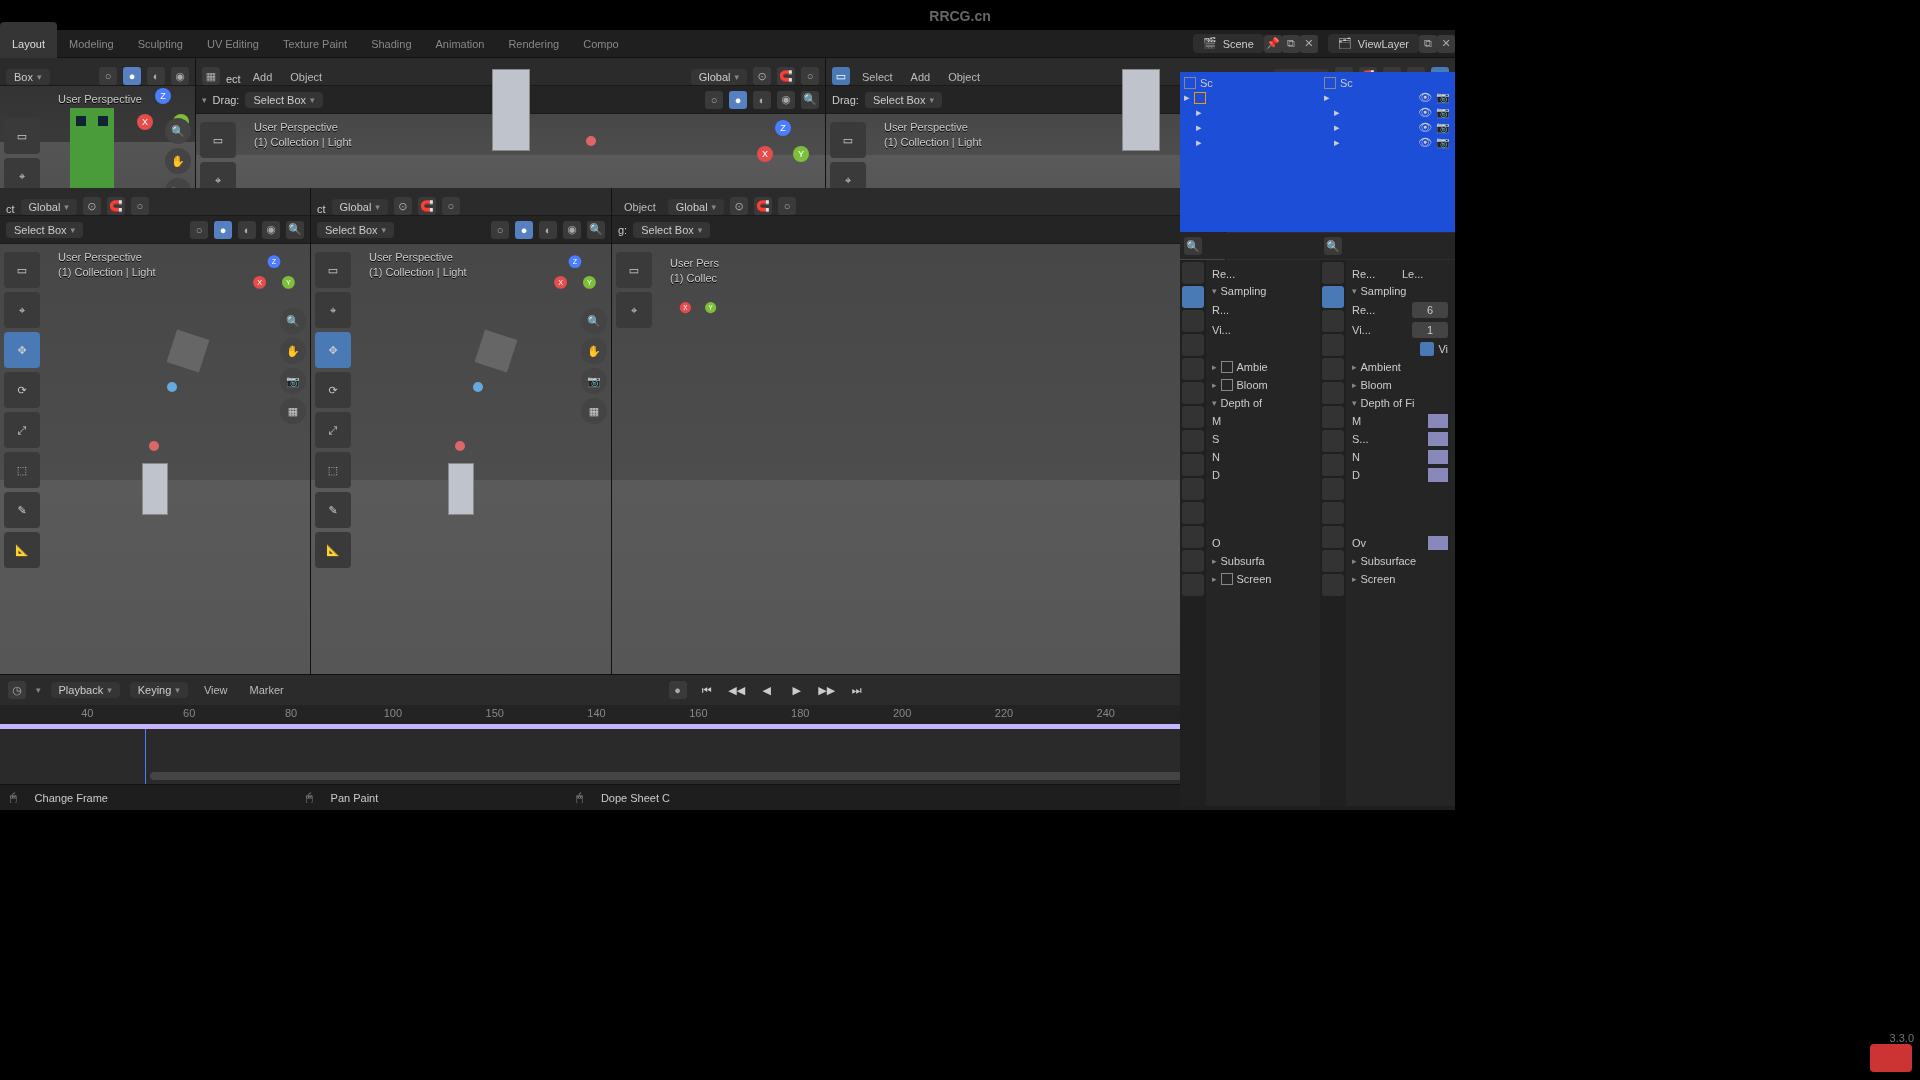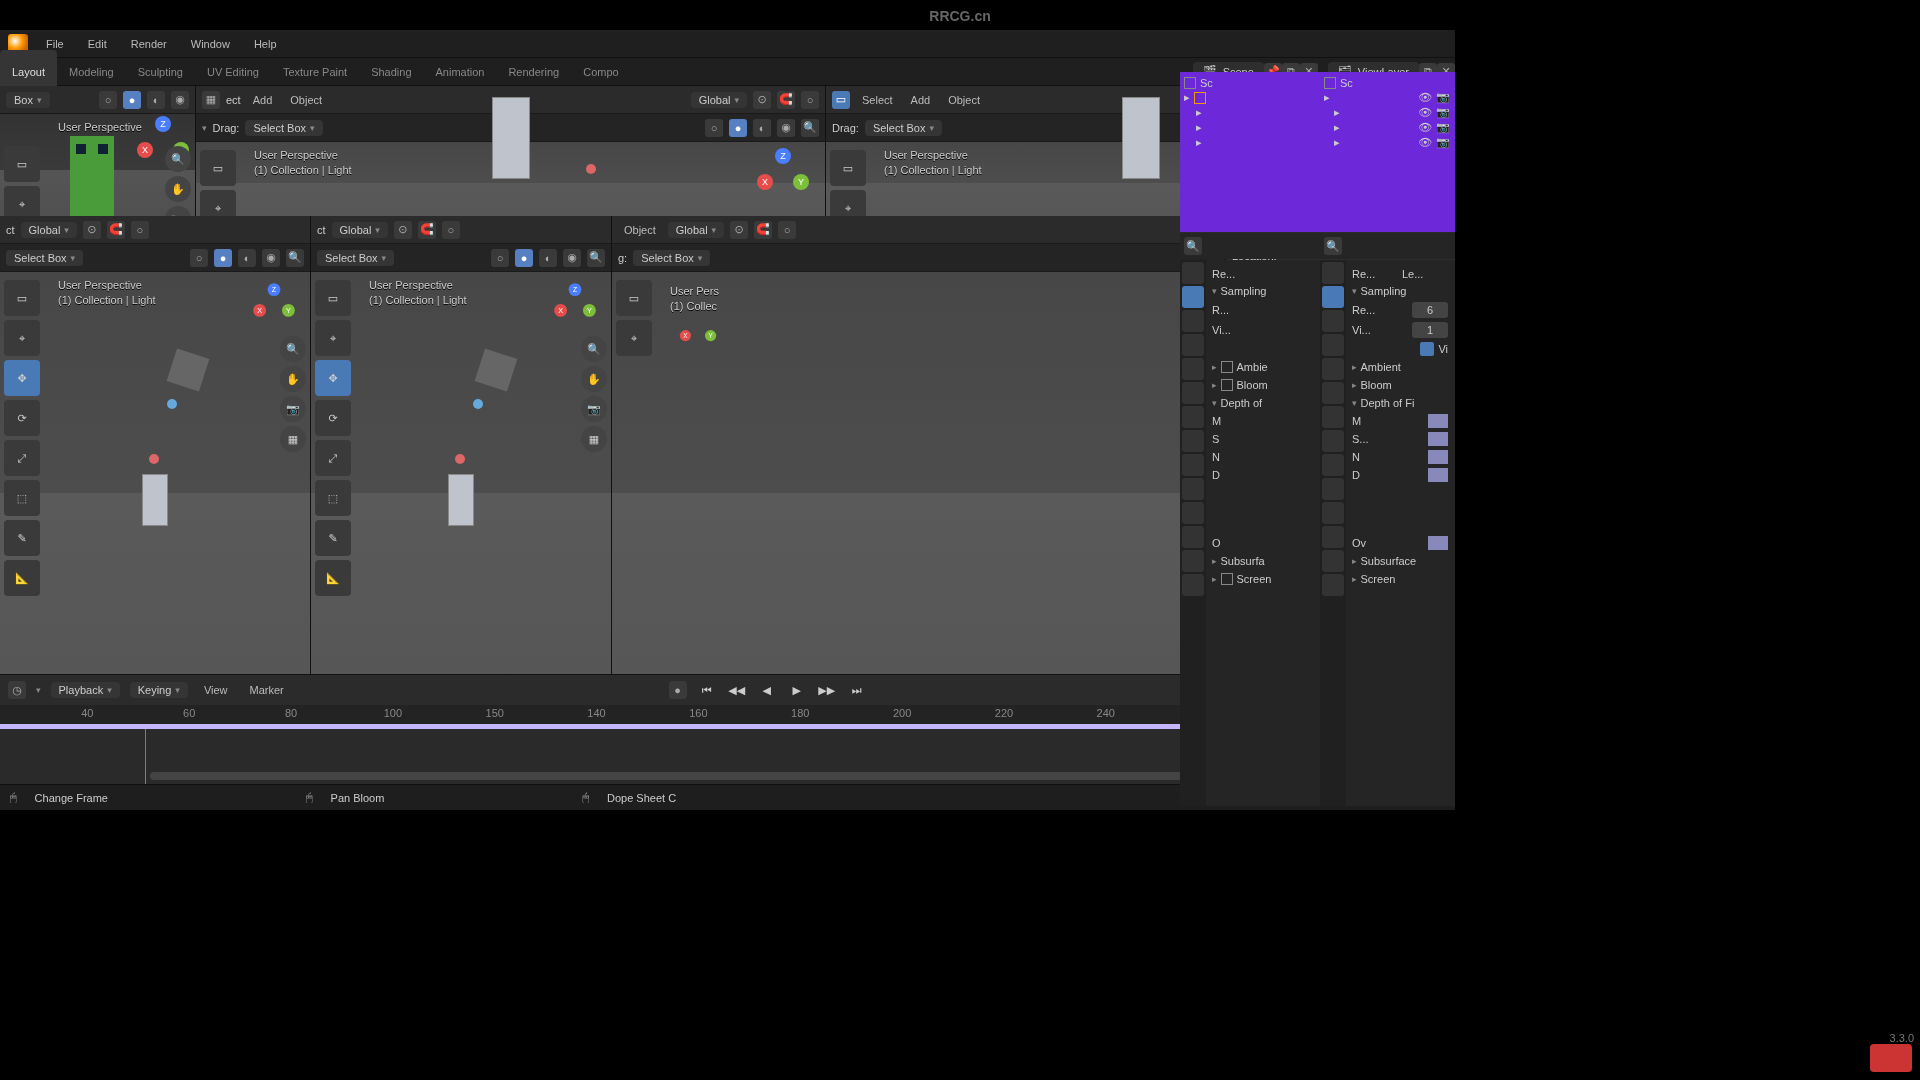--- a/index.html
+++ b/index.html
@@ -15,21 +15,21 @@
 .wtab{padding:16px 12px;color:#888;cursor:pointer}
 .wtab.active{background:#353535;color:#ddd;border-radius:4px 4px 0 0}
 .tfield{background:#2e2e2e;padding:3px 10px;border-radius:4px;display:flex;gap:6px;align-items:center}
 
 .edwrap{flex:1;display:flex;flex-direction:column}
 .edrow{display:flex;flex:1;gap:1px;background:#111}
 .edrow.row1{flex:0 0 130px}
 .edrow.row2{flex:1}
 .vp{background:#3a3a3a;position:relative;overflow:hidden;flex:1}
 
-.vphdr{height:28px;background:#2b2b2b;display:flex;align-items:center;padding:0 6px;gap:6px;border-bottom:1px solid #1a1a1a}
+.vphdr{height:28px;background:#2b2b2b;display:flex;align-items:flex-end;padding:0 6px;gap:6px;border-bottom:1px solid #1a1a1a}
 .vphdr2{height:28px;background:#242424;display:flex;align-items:center;padding:0 6px;gap:6px;border-bottom:1px solid #1a1a1a}
 .pill{background:#353535;padding:2px 8px;border-radius:4px;display:flex;align-items:center;gap:4px}
 .chev{font-size:9px;color:#888}
 .ticon{width:18px;height:18px;background:#3a3a3a;border-radius:3px;display:inline-flex;align-items:center;justify-content:center;font-size:11px;color:#aaa}
 .ticon.blue{background:#4a7ab5;color:#fff}
 .ticon.on{background:#5680c2;color:#fff}
 
 .vpov{position:absolute;left:58px;top:34px;text-shadow:0 1px 0 #000;line-height:1.4}
 
 .gizmo{position:absolute;width:52px;height:52px}
@@ -63,21 +63,21 @@
 .tlfield{background:#383838;padding:2px 10px;border-radius:3px}
 .tlticks{height:24px;position:relative;border-bottom:5px solid #c4b5fd}
 .tick{position:absolute;top:2px;color:#888;transform:translateX(-50%)}
 .tlbody{flex:1;background:#2a2a2a;position:relative}
 .tlplay{position:absolute;top:0;bottom:0;width:1px;background:#4a7dff;left:145px}
 .tlscroll{position:absolute;left:150px;right:30px;bottom:4px;height:8px;background:#444;border-radius:5px}
 
 .status{height:26px;background:#1e1e1e;display:flex;align-items:center;gap:18px;padding:0 10px;border-top:1px solid #111;color:#999}
 
 .rtshell{position:absolute;left:1180px;top:72px;width:275px;height:734px;display:flex;flex-direction:column;gap:1px}
-.oln{background:#6d28d9;flex:0 0 160px;padding:4px;overflow:hidden}
+.oln{background:#1d4ed8;flex:0 0 160px;padding:4px;overflow:hidden}
 .olnrow{display:flex;align-items:center;gap:4px;padding:1px 0}
 .olnrow .sq{width:12px;height:12px;border:1px solid #888}
 .olnrow .eye{font-size:11px}
 .props{background:#252525;flex:1;display:flex}
 .ptabs{width:26px;background:#202020;display:flex;flex-direction:column;gap:2px;padding:2px}
 .ptab{width:22px;height:22px;background:#333;border-radius:3px}
 .ptab.on{background:#4a7ab5}
 .pbody{flex:1;padding:6px;overflow:hidden}
 .psecthdr{display:flex;gap:4px;align-items:center;padding:3px 0;color:#ccc}
 .prow{display:flex;align-items:center;gap:4px;padding:2px 0}
@@ -91,29 +91,20 @@
 .ver{position:absolute;right:6px;bottom:36px;color:#777}
 .udemy{position:absolute;right:8px;bottom:8px;width:42px;height:28px;background:#c33;border-radius:4px}
 </style>
 </head>
 <body>
 
 <div class="topwm">RRCG.cn</div>
 
 <div class="shell">
 
-  <div class="menubar">
-    <div class="logo"></div>
-    <span class="mitem">File</span>
-    <span class="mitem">Edit</span>
-    <span class="mitem">Render</span>
-    <span class="mitem">Window</span>
-    <span class="mitem">Help</span>
-    <div style="flex:1"></div>
-  </div>
 
   <div class="wtabs">
     <span class="wtab active">Layout</span>
     <span class="wtab">Modeling</span>
     <span class="wtab">Sculpting</span>
     <span class="wtab">UV Editing</span>
     <span class="wtab">Texture Paint</span>
     <span class="wtab">Shading</span>
     <span class="wtab">Animation</span>
     <span class="wtab">Rendering</span>
@@ -531,21 +522,21 @@
     <div class="tlbody">
       <div class="tlplay"></div>
       <div class="tlscroll"></div>
     </div>
   </div>
 
   <div class="status">
     <span>🖱</span>
     <span>Change Frame</span>
     <span style="margin-left:180px">🖱</span>
-    <span>Pan Bloom</span>
+    <span>Pan Paint</span>
     <span style="margin-left:180px">🖱</span>
     <span>Dope Sheet C</span>
   </div>
 </div>
 
 <div class="rtshell">
   <div class="oln">
     <div class="olnrow">
         <span class="sq"></span>
         <span>Sc</span>

